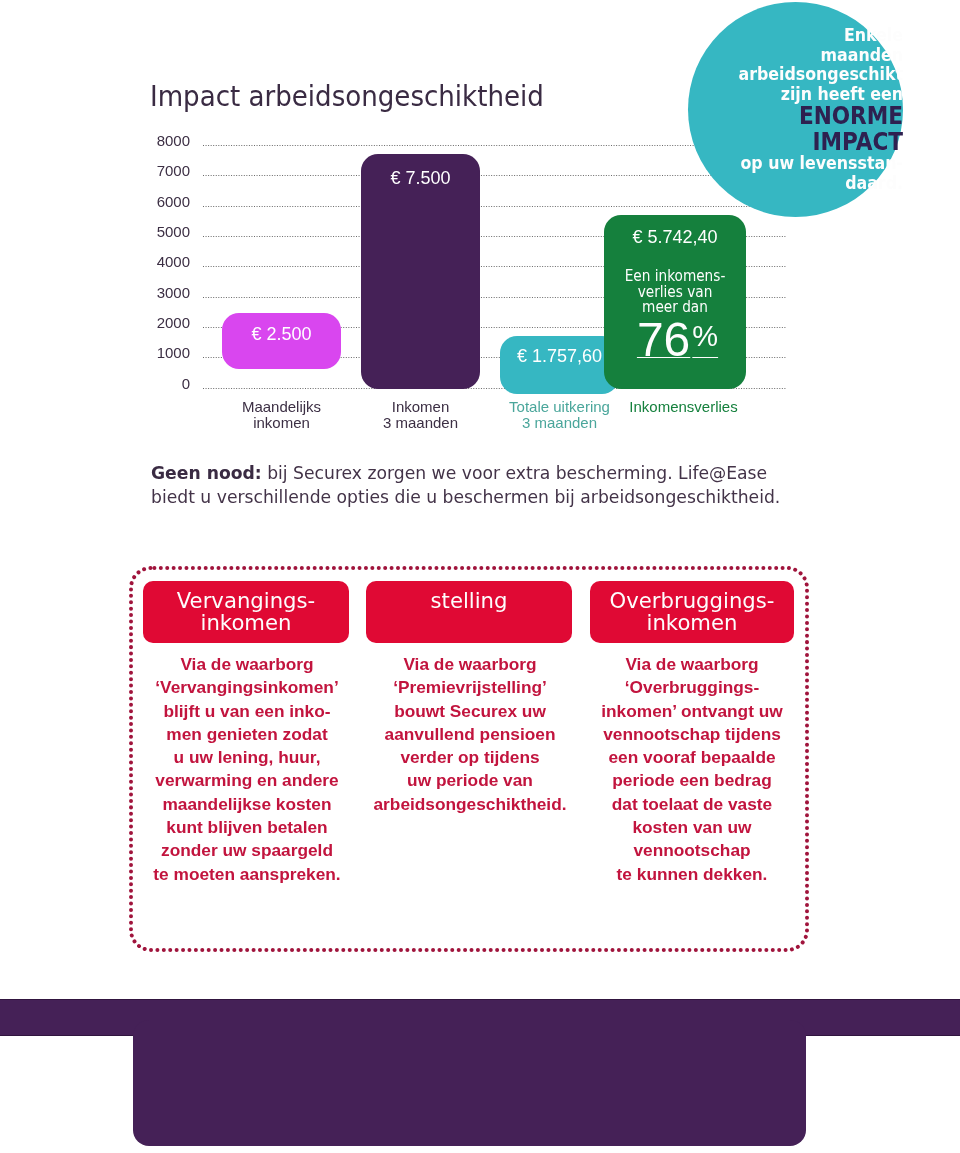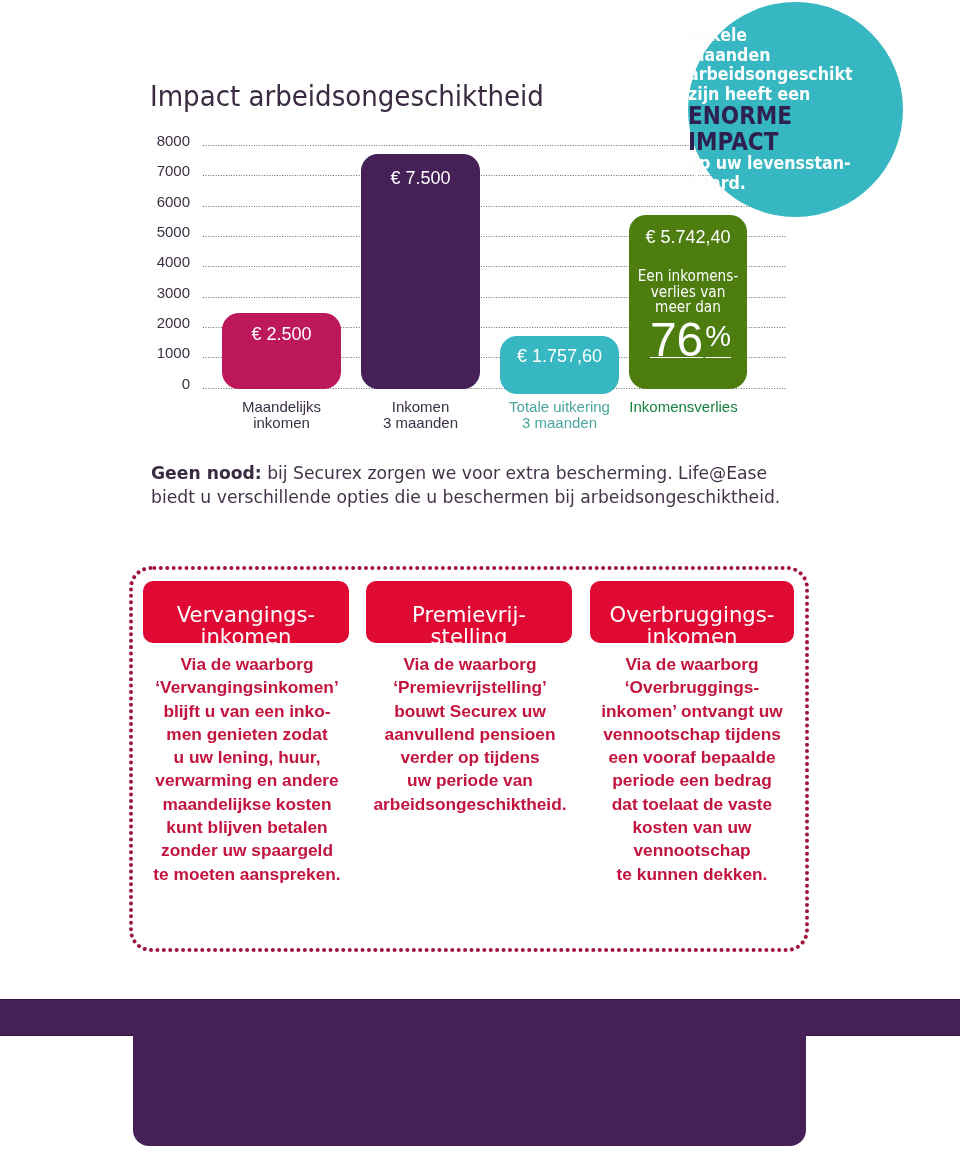--- a/index.html
+++ b/index.html
@@ -19,39 +19,39 @@
         text-align:right;line-height:11px;}
   .gridsvg{position:absolute;left:0;top:0;}
 
   .bar{position:absolute;border-radius:17px;}
   .bval{position:absolute;left:0;right:0;color:#fff;text-align:center;white-space:nowrap;
         font-size:18px;line-height:21px;}
 
   .xlab{position:absolute;text-align:center;font-size:15px;line-height:16.4px;}
 
   
-  .circle{position:absolute;border-radius:50%;background:#36b7c2;text-align:left;}
+  .circle{position:absolute;border-radius:50%;background:#36b7c2;text-align:right;}
   .circ-txt{color:#fdfdfd;font-size:17.6px;line-height:19.6px;font-weight:bold;
             padding-top:24px;
             font-family:"DejaVu Sans",sans-serif;font-stretch:condensed;}
   .circ-big{color:#2e2150;font-size:24px;line-height:25.2px;font-weight:bold;
             font-family:"DejaVu Sans",sans-serif;font-stretch:condensed;}
 
   
   .para{position:absolute;font-size:17.2px;line-height:23.6px;color:#433348;
         font-family:"DejaVu Sans",sans-serif;}
   .para b{font-weight:bold;color:#3a2b43;}
 
   
   .dotbox{position:absolute;border-radius:20px;}
 
   .redhead{position:absolute;background:#e00934;border-radius:10px;color:#fdfdfd;
         text-align:center;font-size:21.2px;line-height:22.3px;
         font-family:"DejaVu Sans",sans-serif;}
-  .head-inner{padding-top:23px;}
+  .head-inner{padding-top:9px;}
 
   .colbody{position:absolute;text-align:center;color:#c2143e;font-weight:bold;
         font-size:17.3px;line-height:23.3px;}
 
   
   .band{position:absolute;left:0;width:960px;background:#452157;
         border-top:1px solid #31153f;border-bottom:1px solid #31153f;}
   .footbox{position:absolute;background:#452157;border-radius:16px;}
   .foottext{position:absolute;color:#fbf8fc;font-size:25.5px;line-height:30.7px;font-weight:400;
         font-family:"DejaVu Sans",sans-serif;}
@@ -78,30 +78,30 @@
   <div class="ytick" style="top:135px">8000</div>
   <div class="ytick" style="top:165px">7000</div>
   <div class="ytick" style="top:196px">6000</div>
   <div class="ytick" style="top:226px">5000</div>
   <div class="ytick" style="top:256px">4000</div>
   <div class="ytick" style="top:287px">3000</div>
   <div class="ytick" style="top:317px">2000</div>
   <div class="ytick" style="top:347px">1000</div>
   <div class="ytick" style="top:378px">0</div>
 
-  <div class="bar" style="left:222px;top:313px;width:119px;height:76px;background:#be185d">
+  <div class="bar" style="left:222px;top:313px;width:119px;height:56px;background:#d946ef">
     <div class="bval" style="top:11px">€ 2.500</div>
   </div>
   <div class="bar" style="left:361px;top:154px;width:119px;height:235px;background:#452157">
     <div class="bval" style="top:14px">€ 7.500</div>
   </div>
   <div class="bar" style="left:500px;top:336px;width:119px;height:58px;background:#36b7c2">
     <div class="bval" style="top:10px">€ 1.757,60</div>
   </div>
-  <div class="bar" style="left:629px;top:215px;width:118px;height:174px;background:#4d7c0f">
+  <div class="bar" style="left:604px;top:215px;width:142px;height:174px;background:#15803d">
     <div class="bval" style="top:12px">€ 5.742,40</div>
     <div class="ann" style="position:absolute;left:0;right:0;top:54px;color:#fdfdfd;text-align:center;
                 font-size:15.2px;line-height:15.7px;font-weight:400;
                 font-family:&quot;DejaVu Sans&quot;,sans-serif;font-stretch:condensed;">
       <div>Een inkomens-</div>
       <div>verlies van</div>
       <div>meer dan</div>
     </div>
     <div style="position:absolute;left:5px;right:0;top:102px;color:#fdfdfd;text-align:center;line-height:45px;height:45px;text-decoration:underline;">
       <span style="font-size:48px;letter-spacing:0px;">76</span><span style="font-size:29px;position:relative;top:-10px;letter-spacing:0;margin-left:2px;">%</span>
@@ -147,21 +147,20 @@
   </svg>
 
   <div class="redhead" style="left:143px;top:581px;width:206px;height:62px;">
     <div class="head-inner">
       <div>Vervangings-</div>
       <div>inkomen</div>
     </div>
   </div>
   <div class="redhead" style="left:366px;top:581px;width:206px;height:62px;">
     <div class="head-inner">
-      <div>Premievrij-</div>
       <div>stelling</div>
     </div>
   </div>
   <div class="redhead" style="left:590px;top:581px;width:204px;height:62px;">
     <div class="head-inner">
       <div>Overbruggings-</div>
       <div>inkomen</div>
     </div>
   </div>
 

